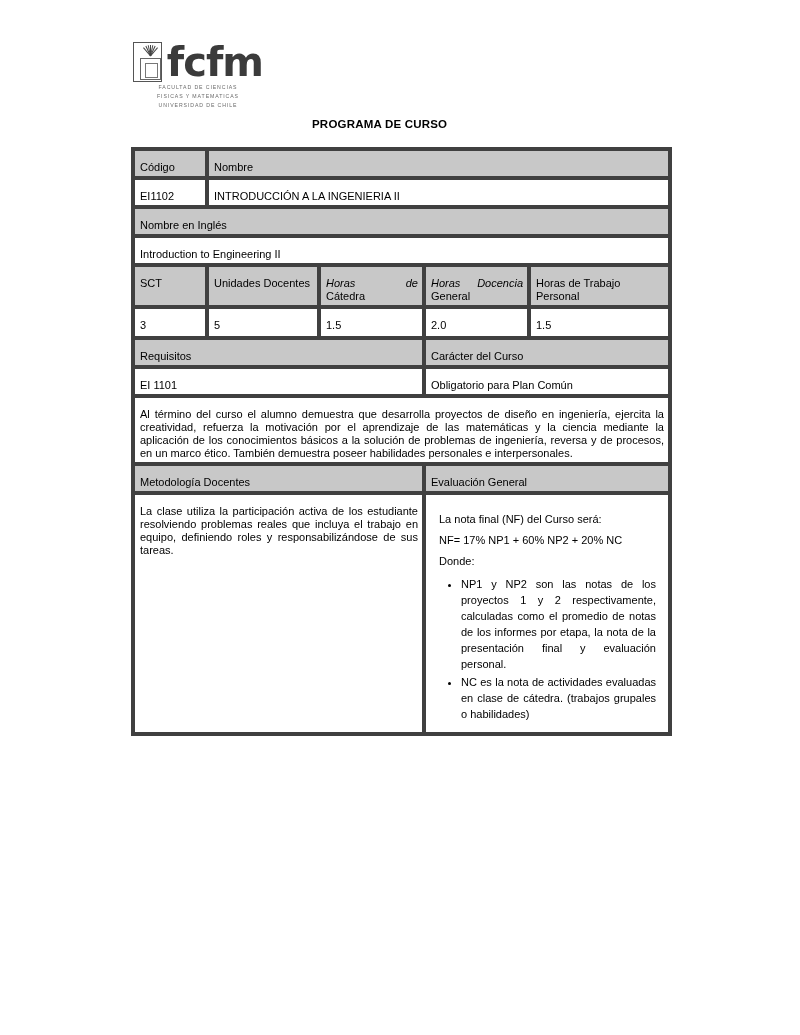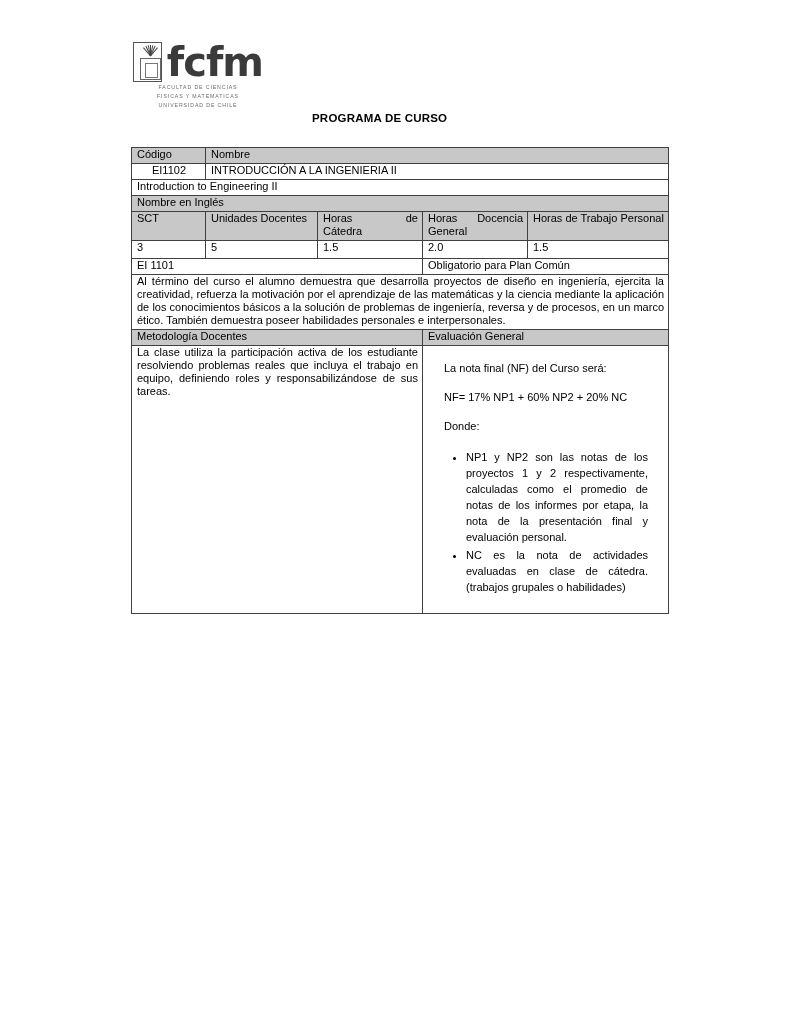--- a/index.html
+++ b/index.html
@@ -83,39 +83,39 @@
     color: #6a6a6a;
     text-align: center;
     line-height: 7px;
     width: 130px;
   }
 
   
   .doc-title {
     position: absolute;
     left: 312px;
-    top: 112px;
+    top: 118px;
     font-size: 11.5px;
     font-weight: bold;
     letter-spacing: 0.2px;
   }
 
   
   .course-table {
     position: absolute;
     left: 131px;
     top: 147px;
     width: 537px;
     border-collapse: collapse;
     font-size: 11px;
     table-layout: fixed;
   }
   .course-table td {
-    border: 1px solid #404040;
-    padding: 0 4px 2px 5px;
+    border: 4px solid #404040;
+    padding: 10px 4px 2px 5px;
     vertical-align: top;
     line-height: 13px;
   }
   .hdr {
     background: #c8c8c8;
   }
   .b {
     font-weight: normal;
   }
   .tall {
@@ -138,35 +138,36 @@
     padding-top: 5px;
     margin-left: 16px;
   }
   .eval-cell {
     height: 215px;
     vertical-align: top;
     line-height: 16px;
     padding-top: 5px;
   }
   .eval-line {
-    margin: 16px;
+    margin: 8px;
   }
   ul.eval-list {
-    margin: 16px;
+    margin: 8px;
     padding-left: 22px;
     list-style: disc;
   }
   ul.eval-list li {
     margin-top: 2px;
     text-align: justify;
     line-height: 16px;
   }
   .spread {
     display: flex;
     justify-content: space-between;
+    font-style: italic;
   }
 </style>
 </head>
 <body>
 
 <div class="page">
 
   <div class="logo-block">
     <div class="logo-row">
       <div class="logo-mark">
@@ -195,28 +196,28 @@
       <col style="width:105px">
       <col style="width:105px">
       <col style="width:141px">
     </colgroup>
     <tbody>
       <tr>
         <td class="hdr">Código</td>
         <td class="hdr" colspan="4">Nombre</td>
       </tr>
       <tr>
-        <td style="text-align:center">EI1102</td>
+        <td style="text-align:left">EI1102</td>
         <td colspan="4" class="b">INTRODUCCIÓN A LA INGENIERIA II</td>
       </tr>
       <tr>
+        <td class="hdr" colspan="5">Nombre en Inglés</td>
+      </tr>
+      <tr>
         <td colspan="5">Introduction to Engineering II</td>
-      </tr>
-      <tr>
-        <td class="hdr" colspan="5">Nombre en Inglés</td>
       </tr>
       <tr>
         <td class="hdr tall">SCT</td>
         <td class="hdr tall">
           <span>Unidades Docentes</span>
         </td>
         <td class="hdr tall">
           <span class="spread">
             <span>Horas</span>
             <span>de</span>
@@ -231,20 +232,24 @@
           <span>General</span>
         </td>
         <td class="hdr tall">Horas de Trabajo Personal</td>
       </tr>
       <tr>
         <td class="cell-row">3</td>
         <td class="cell-row">5</td>
         <td class="cell-row">1.5</td>
         <td class="cell-row">2.0</td>
         <td class="cell-row">1.5</td>
+      </tr>
+      <tr>
+        <td class="hdr" colspan="3">Requisitos</td>
+        <td class="hdr" colspan="2">Carácter del Curso</td>
       </tr>
       <tr>
         <td colspan="3">EI 1101</td>
         <td colspan="2">Obligatorio para Plan Común</td>
       </tr>
       <tr>
         <td class="para" colspan="5">Al término del curso el alumno demuestra que desarrolla proyectos de diseño en ingeniería, ejercita la creatividad, refuerza la motivación por el aprendizaje de las matemáticas y la ciencia mediante la  aplicación de los conocimientos básicos a la solución de problemas de ingeniería, reversa y de procesos, en un marco ético. También demuestra poseer habilidades personales e interpersonales.</td>
       </tr>
       <tr>
         <td class="hdr" colspan="3">Metodología Docentes</td>

